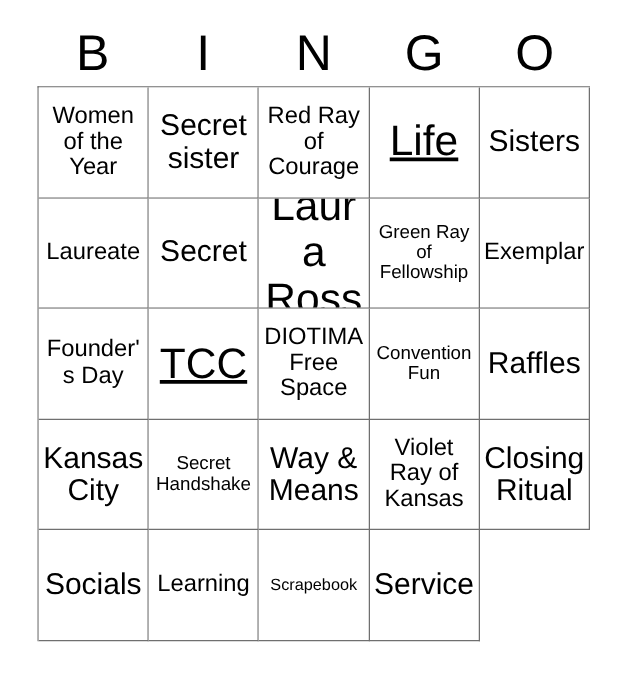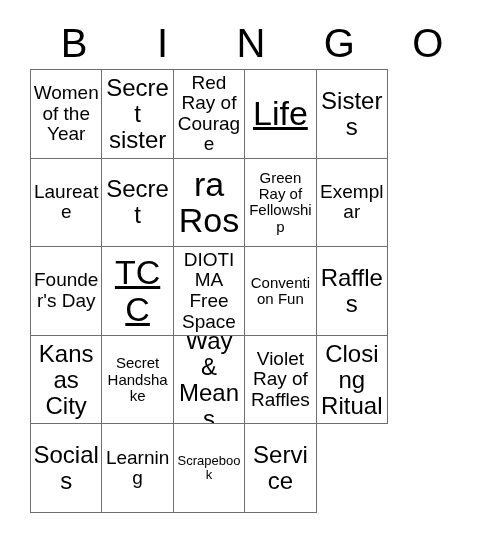--- a/index.html
+++ b/index.html
@@ -42,21 +42,21 @@
     font-weight: normal;
     letter-spacing: 0;
     color: #000;
   }
 
   
   .grid {
     position: absolute;
     left: 30px;
     top: 69px;
-    width: 358px;
+    width: 442px;
     height: 444px;
     display: grid;
     grid-template-columns: repeat(5, 1fr);
     grid-template-rows: repeat(5, 1fr);
     border-top: 1px solid #6f6f6f;
     border-left: 1px solid #6f6f6f;
     box-sizing: border-box;
     background: #ffffff;
   }
   .cell {
@@ -153,21 +153,21 @@
     <div class="cell">
         <span class="cell-text fs-md">Kansas City</span>
       </div>
     <div class="cell">
         <span class="cell-text fs-xs">Secret Handshake</span>
       </div>
     <div class="cell">
         <span class="cell-text fs-md">Way &amp; Means</span>
       </div>
     <div class="cell">
-        <span class="cell-text fs-sm">Violet Ray of Raffles</span>
+        <span class="cell-text fs-sm">Violet Ray of Kansas</span>
       </div>
 
     <div class="cell">
         <span class="cell-text fs-md">Closing Ritual</span>
       </div>
     <div class="cell">
         <span class="cell-text fs-md">Socials</span>
       </div>
     <div class="cell">
         <span class="cell-text fs-sm">Learning</span>

